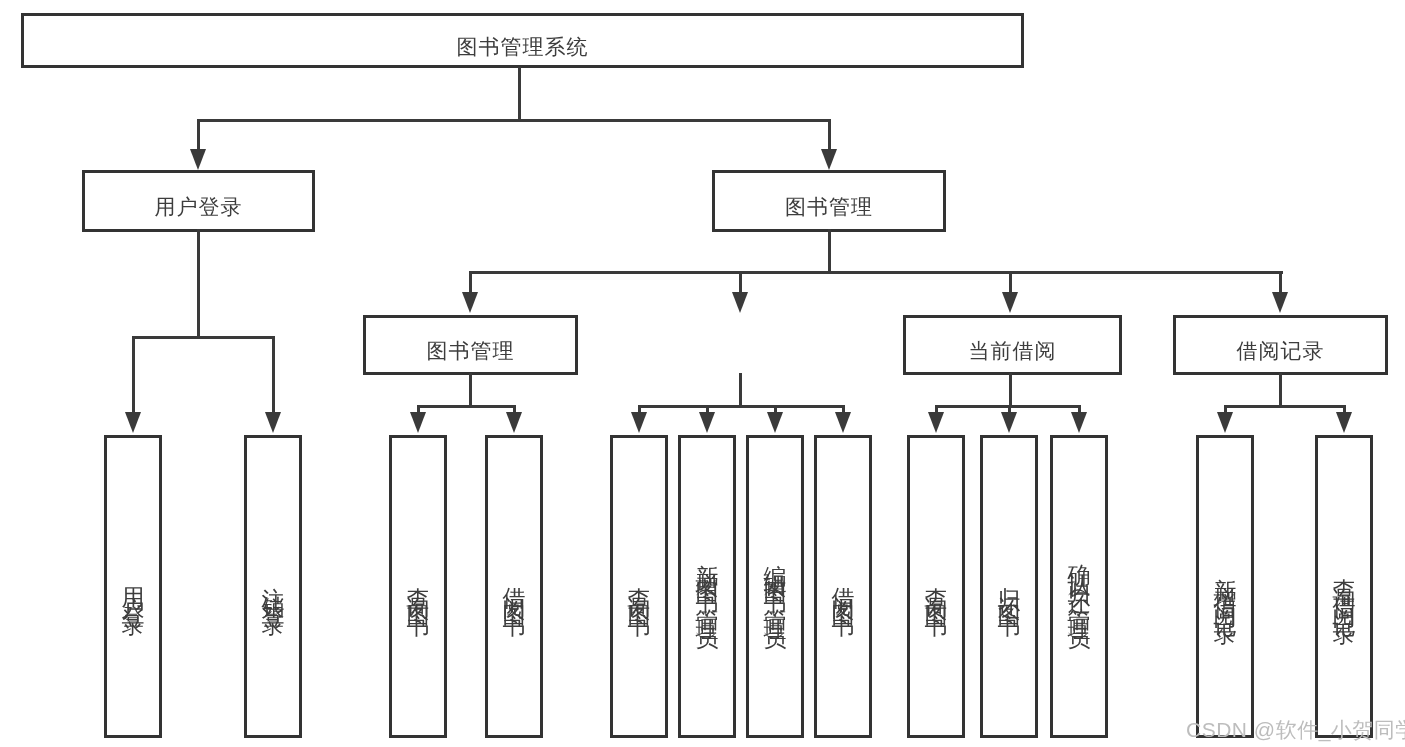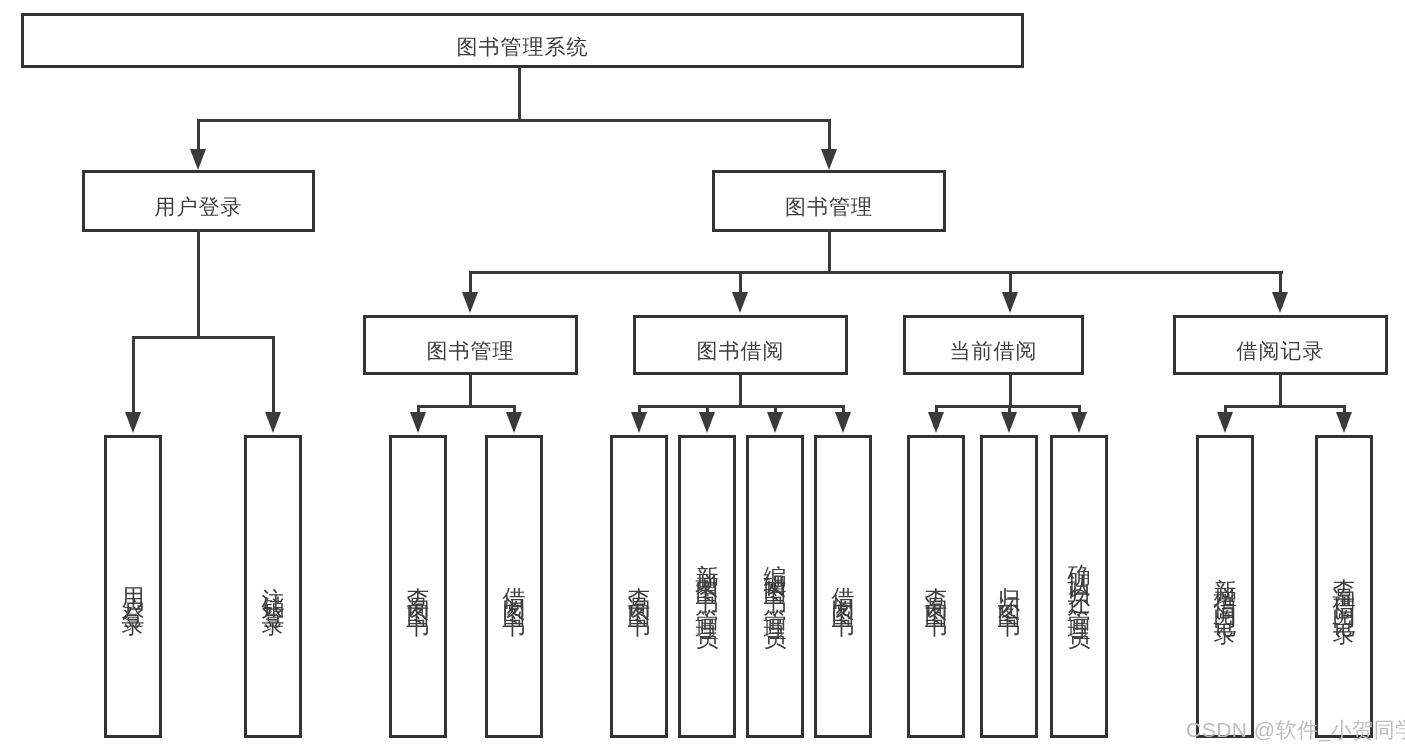--- a/index.html
+++ b/index.html
@@ -99,24 +99,21 @@
   <div class="vl" style="left:739px;top:271px;width:3px;height:24px;"></div>
   <div class="ah" style="left:732px;top:292px;"></div>
   <div class="vl" style="left:1009px;top:271px;width:3px;height:24px;"></div>
   <div class="ah" style="left:1002px;top:292px;"></div>
   <div class="vl" style="left:1279px;top:271px;width:3px;height:24px;"></div>
   <div class="ah" style="left:1272px;top:292px;"></div>
 
   <div class="box" style="left:363px;top:315px;width:215px;height:60px;">
     <span class="hlbl">图书管理</span>
   </div>
-  <div class="box" style="left:633px;top:315px;width:215px;height:60px;">
-    <span class="hlbl">图书借阅</span>
-  </div>
-  <div class="box" style="left:903px;top:315px;width:181px;height:60px;">
+  <div class="box" style="left:903px;top:315px;width:219px;height:60px;">
     <span class="hlbl">当前借阅</span>
   </div>
   <div class="box" style="left:1173px;top:315px;width:215px;height:60px;">
     <span class="hlbl">借阅记录</span>
   </div>
 
   <div class="vl" style="left:469px;top:373px;width:3px;height:35px;"></div>
   <div class="hl" style="left:417px;top:405px;width:99px;height:3px;"></div>
   <div class="vl" style="left:417px;top:405px;width:3px;height:10px;"></div>
   <div class="ah" style="left:410px;top:412px;"></div>

